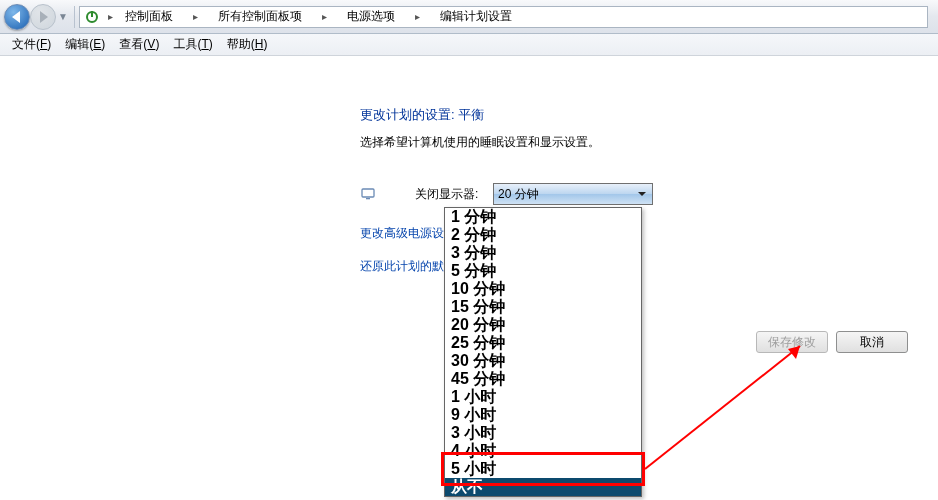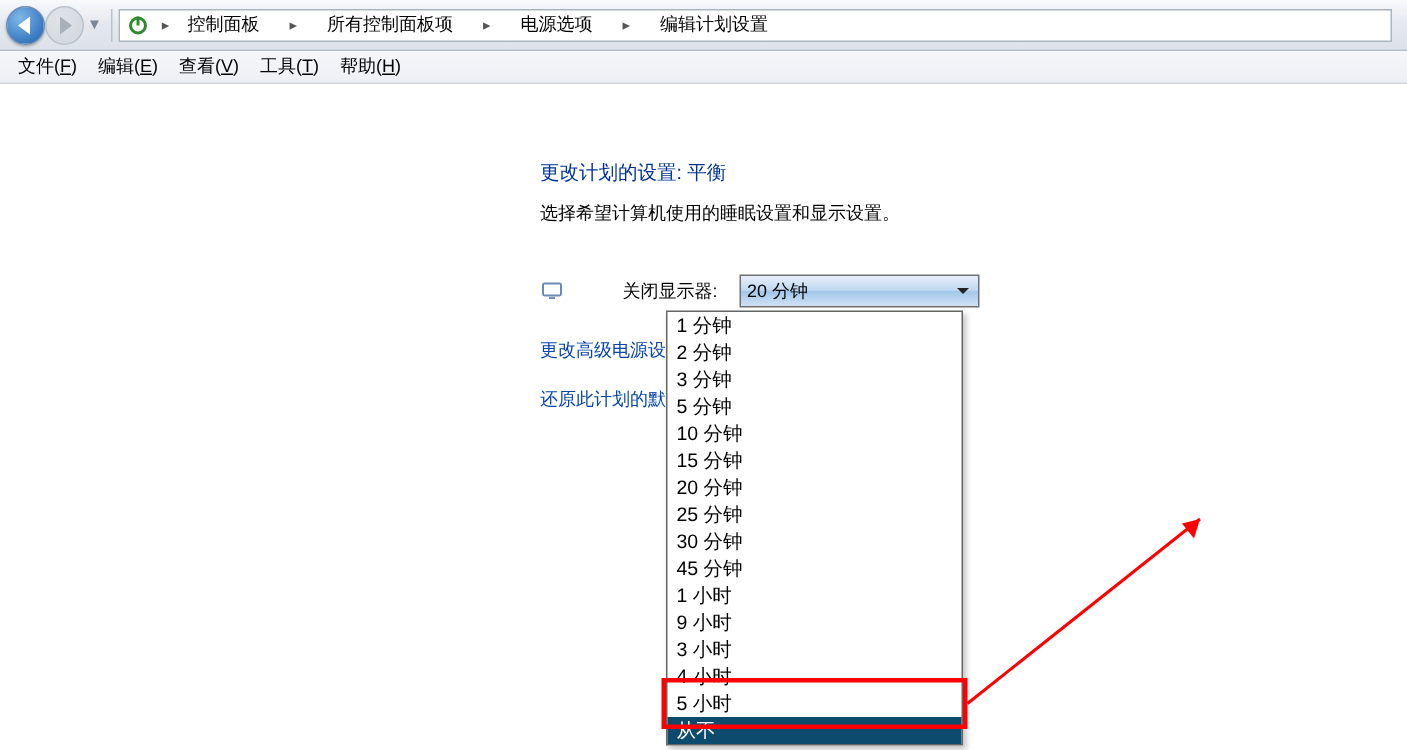--- a/index.html
+++ b/index.html
@@ -185,23 +185,24 @@
     left: 444px;
     top: 151px;
     width: 198px;
     background: #fff;
     border: 1px solid #666;
     box-shadow: 2px 2px 4px rgba(0,0,0,0.25);
     z-index: 5;
   }
   .dropdown-option {
     padding: 1px 6px;
-    font-size: 13px;
+    font-size: 16px;
     line-height: 16px;
     cursor: pointer;
+    font-weight: bold;
   }
   .dropdown-option.selected {
     background: #0c4a6e;
     color: #fff;
   }
   
   .anno-rect {
     position: absolute;
     left: 441px;
     top: 396px;
@@ -275,20 +276,24 @@
       <div class="dropdown">
         <span>20 分钟</span>
         <span class="dropdown-arrow"></span>
       </div>
     </div>
 
     <span class="link">更改高级电源设置(C</span>
     <span class="link">还原此计划的默认设</span>
   </div>
 
+  <div class="buttons">
+    <div class="win-btn disabled">保存修改</div>
+    <div class="win-btn">取消</div>
+  </div>
 
   <div class="dropdown-list" id="dd-list">
       <div class="dropdown-option">1 分钟</div>
       <div class="dropdown-option">2 分钟</div>
       <div class="dropdown-option">3 分钟</div>
       <div class="dropdown-option">5 分钟</div>
       <div class="dropdown-option">10 分钟</div>
       <div class="dropdown-option">15 分钟</div>
       <div class="dropdown-option">20 分钟</div>
       <div class="dropdown-option">25 分钟</div>

